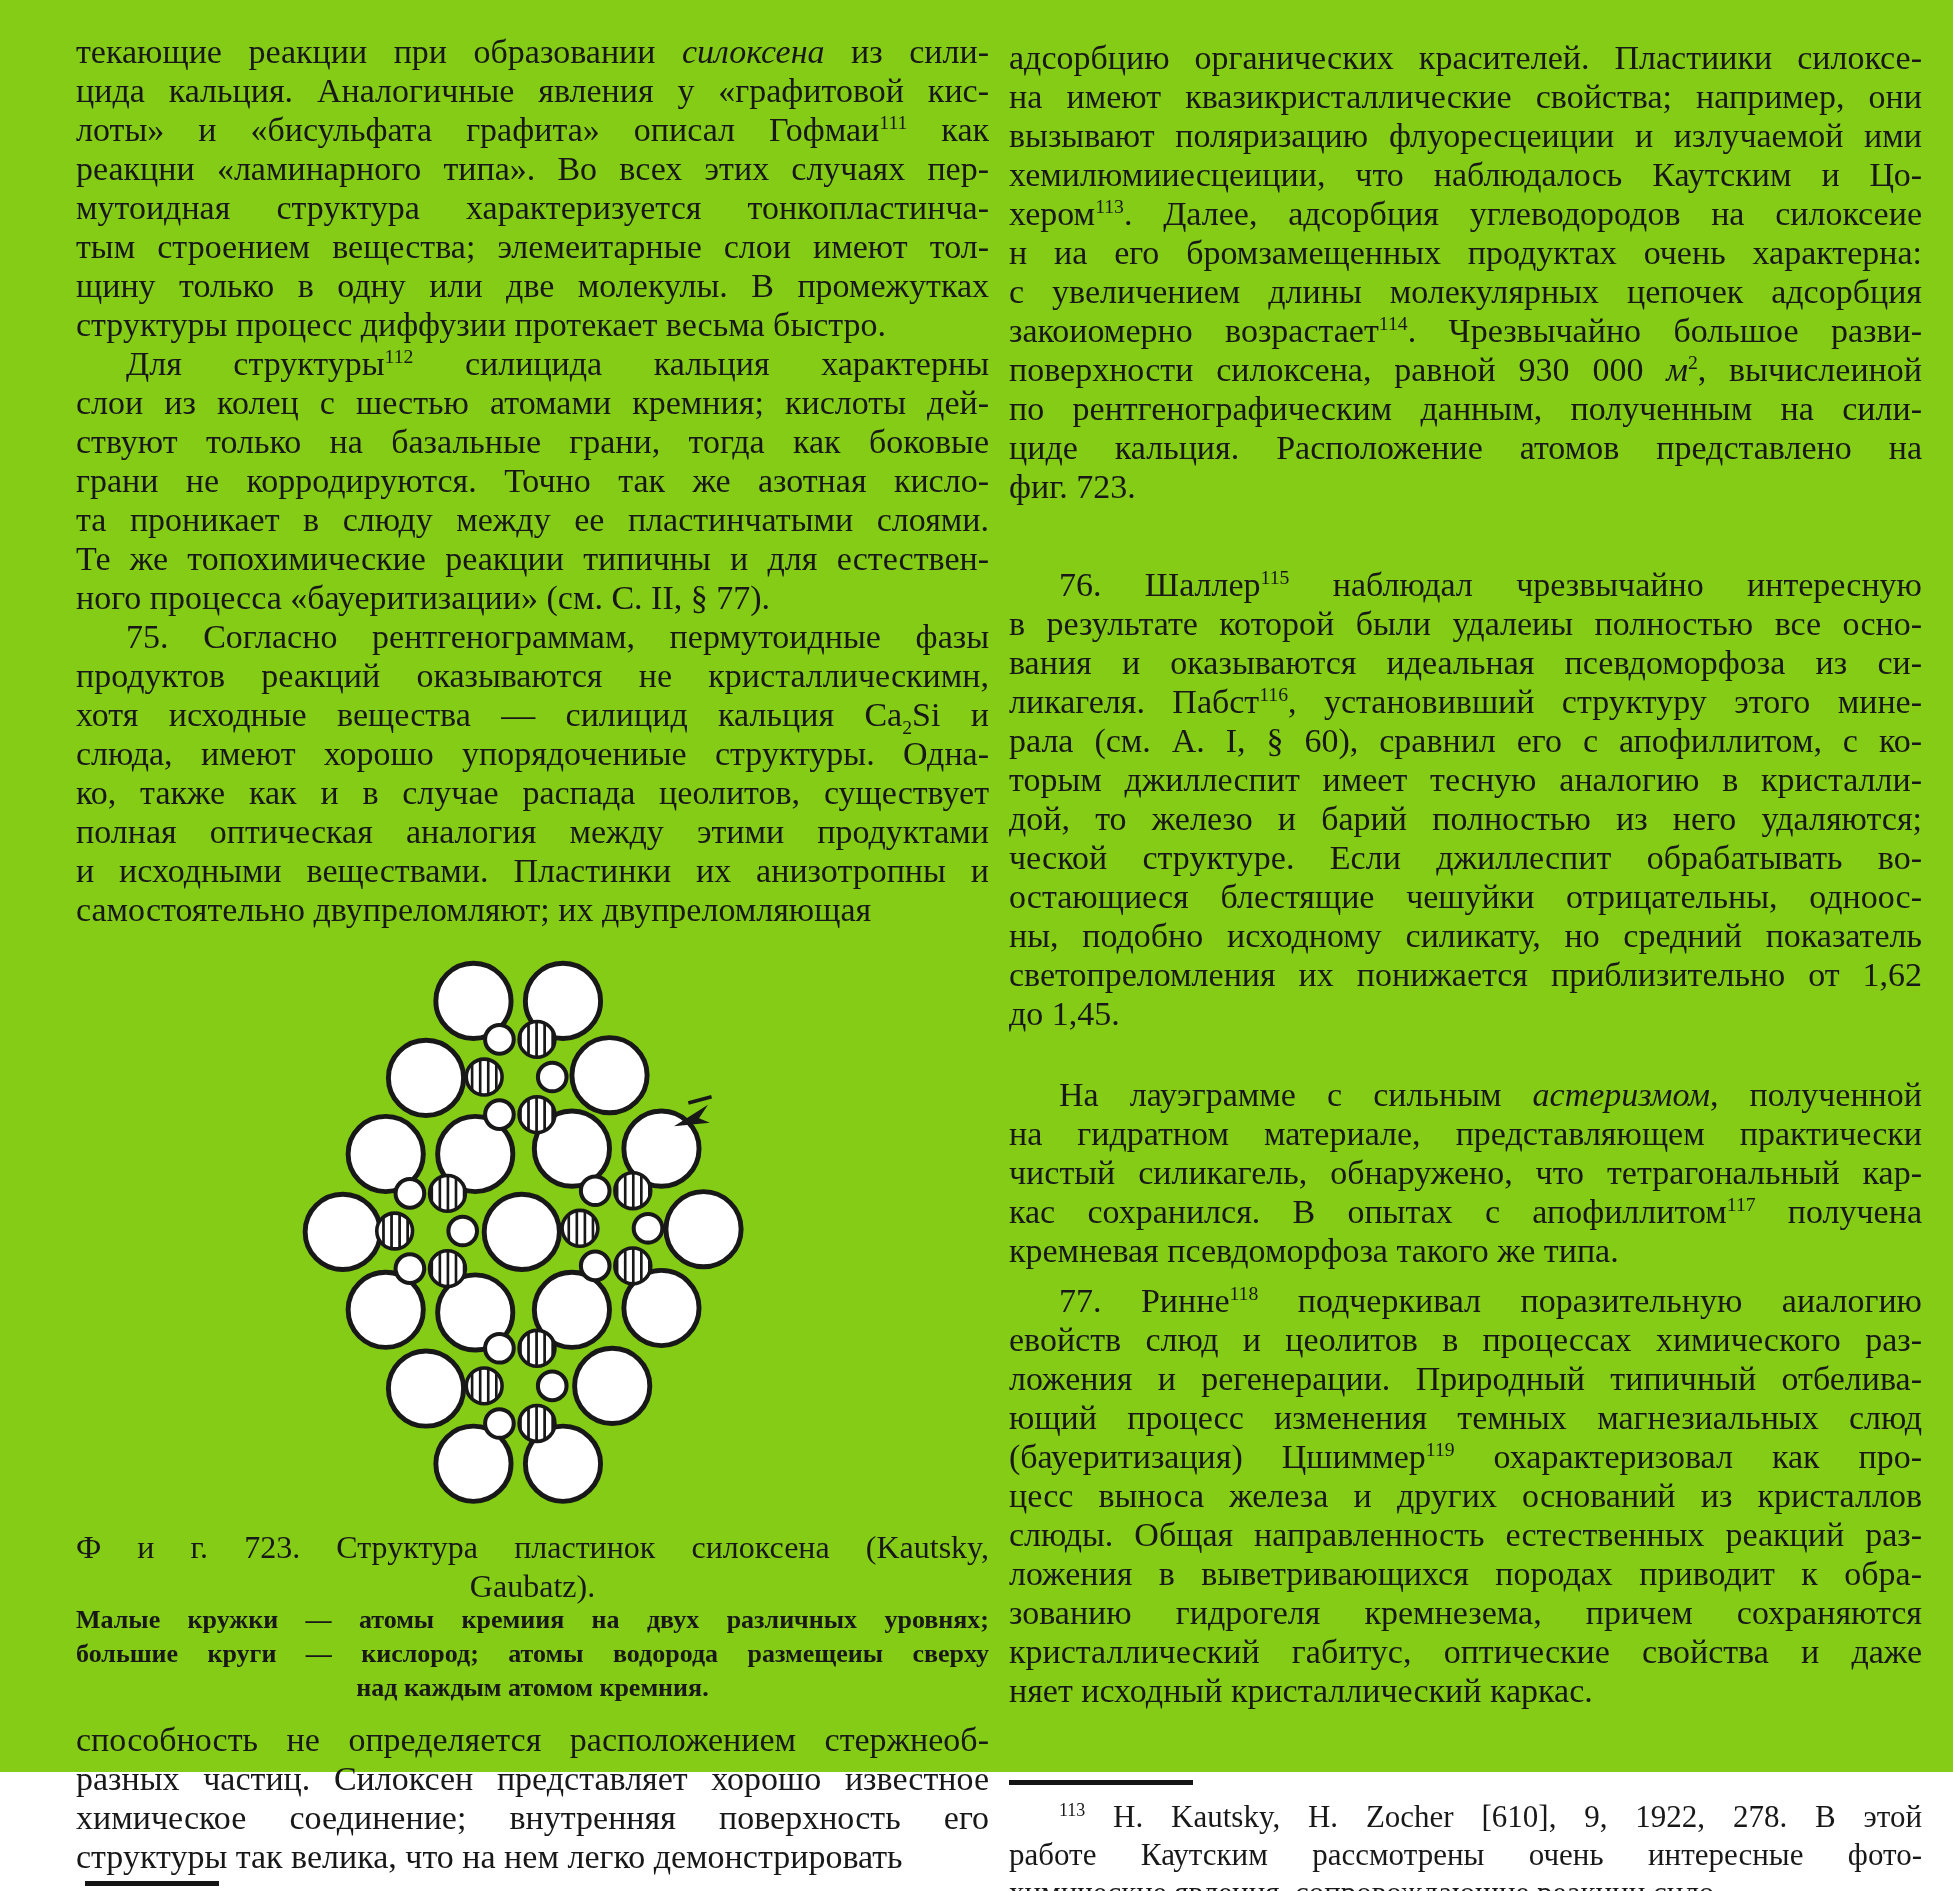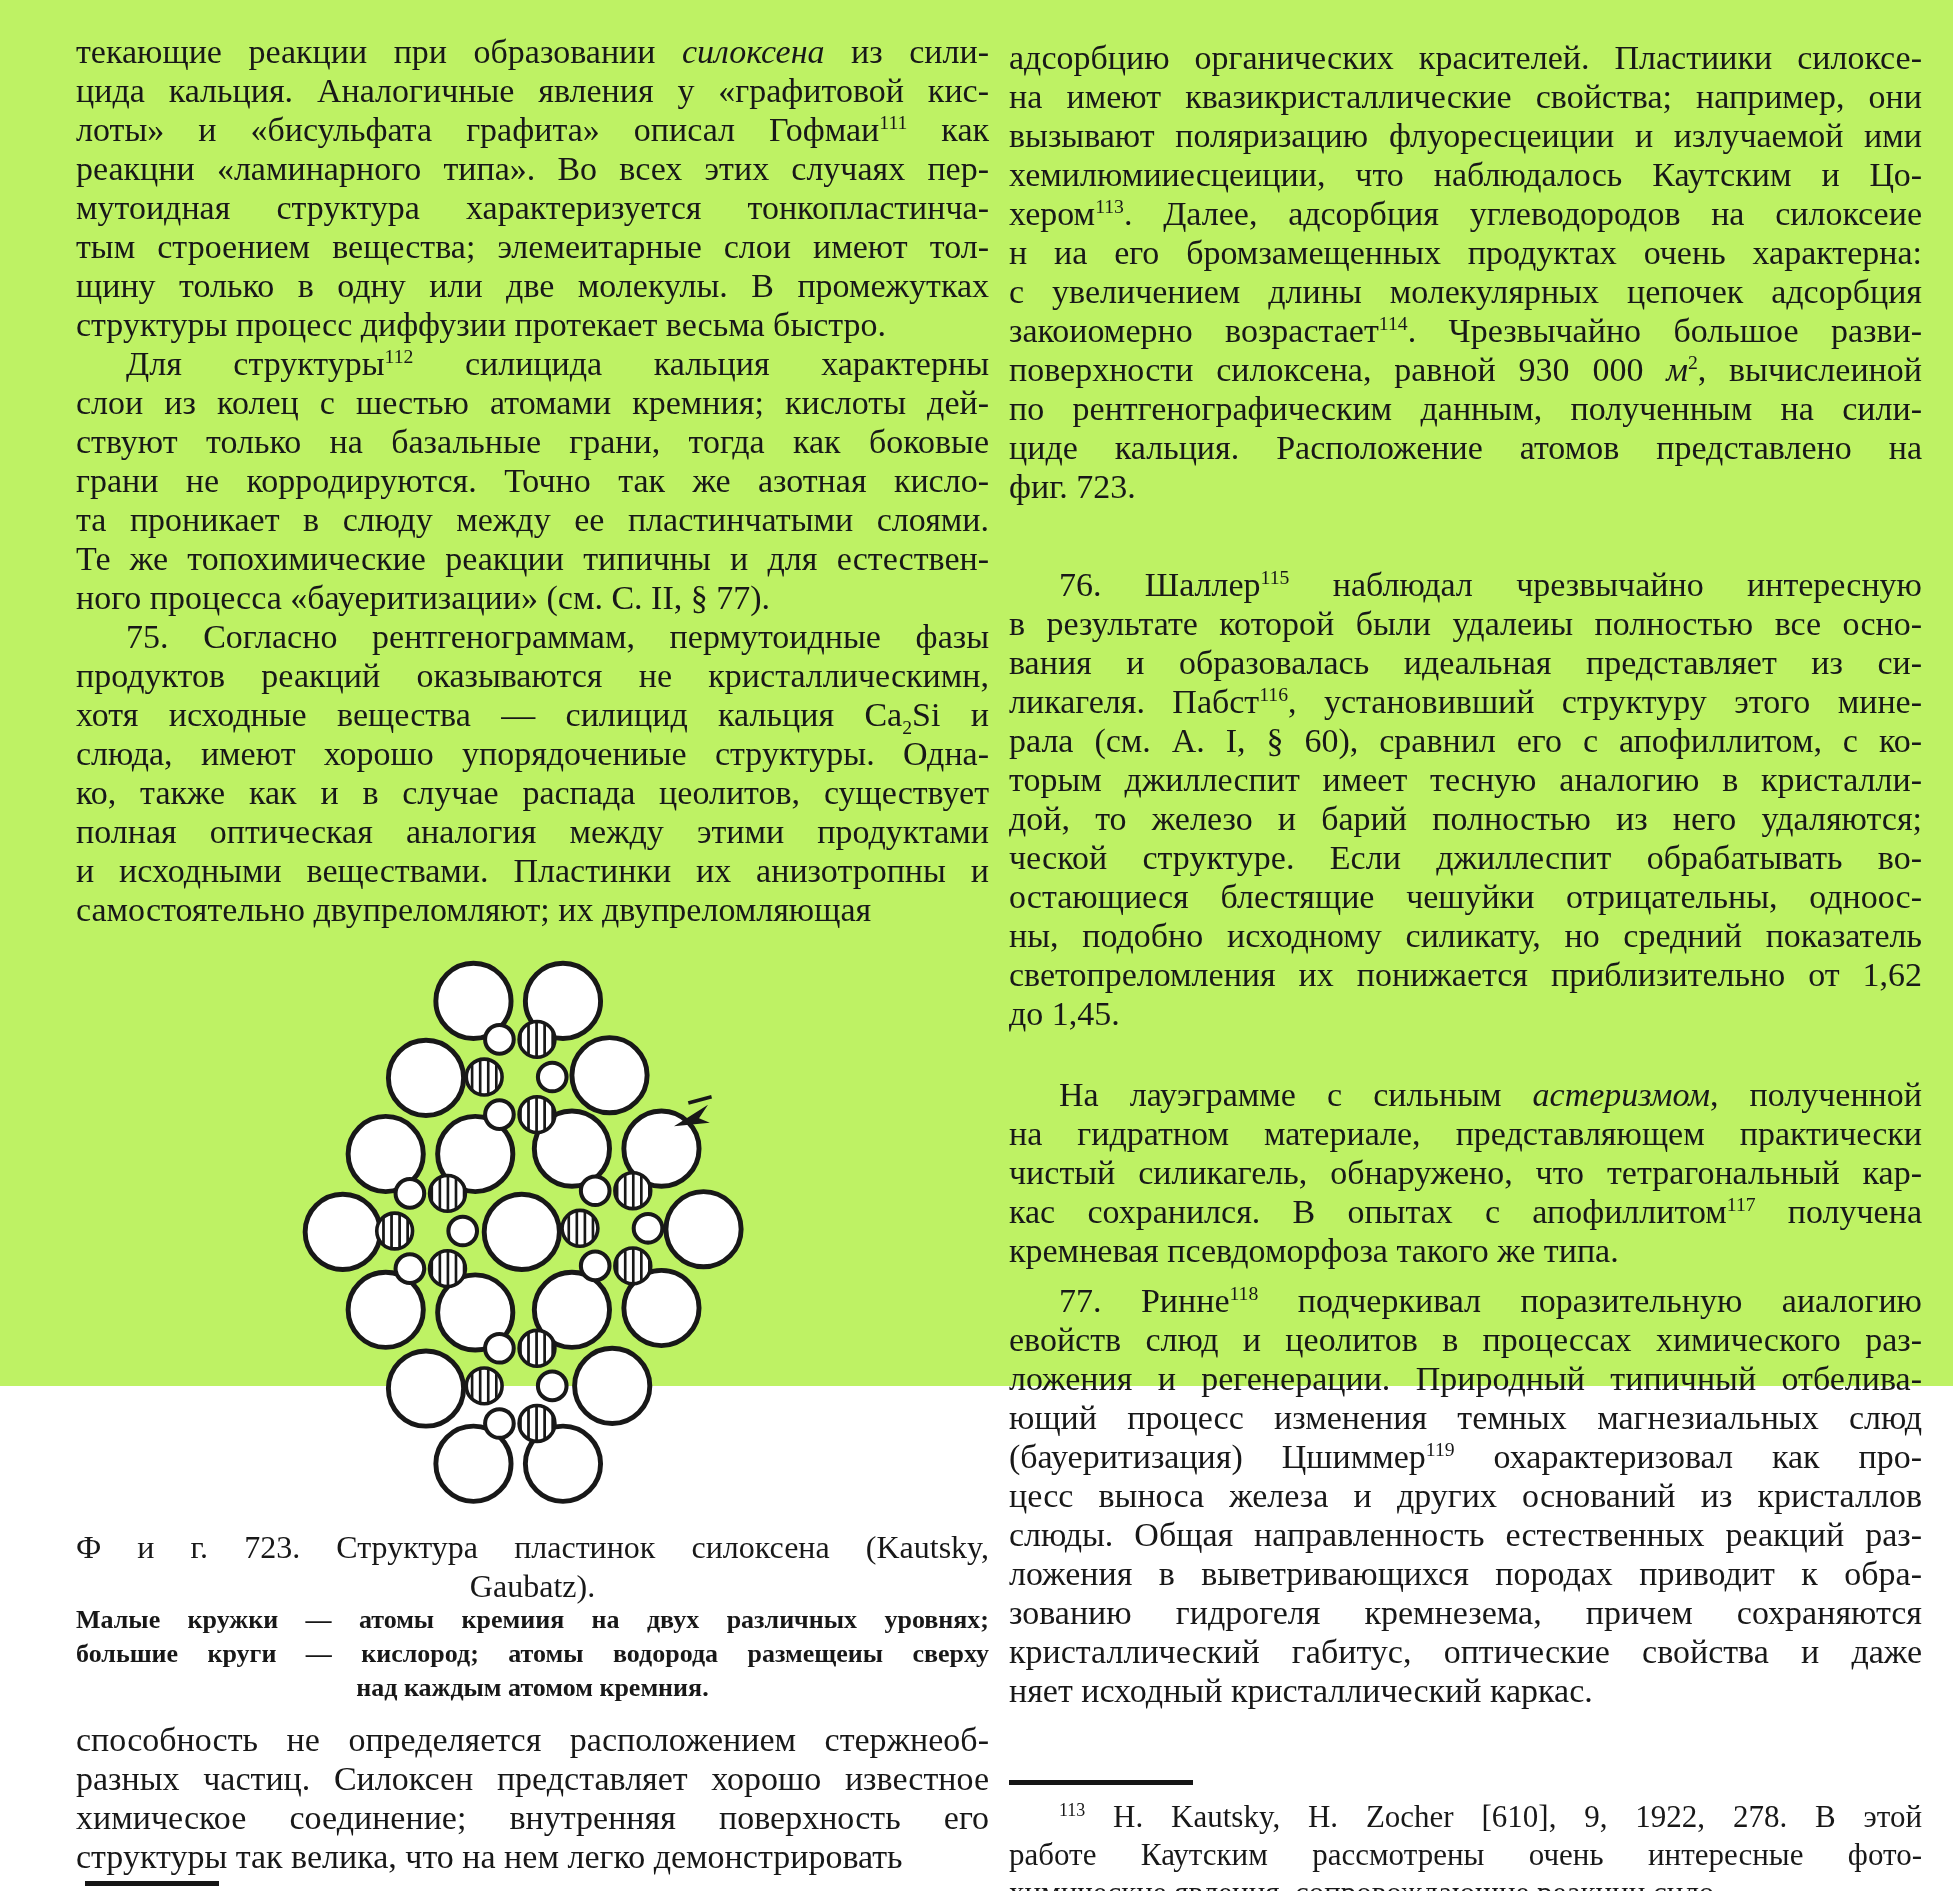--- a/index.html
+++ b/index.html
@@ -2,21 +2,21 @@
 <html style="font-size:14.3px"><head>
 <meta charset="utf-8">
 <style>
   html,body{margin:0;padding:0;}
   body{
     width:1953px;height:1891px;overflow:hidden;
     background:#ffffff;color:#181818;
     font-family:"Liberation Serif","DejaVu Serif",serif;
     -webkit-font-smoothing:antialiased;
   }
-  .page{position:relative;width:1953px;height:1386px;background:#bef264;}
+  .page{position:relative;width:1953px;height:1772px;background:#84cc16;}
   .col{position:absolute;width:913px;}
   .col-left{left:76px;top:32px;}
   .col-right{left:1009px;}
   .block{position:absolute;width:913px;}
   .line{
     font-size:34px;line-height:39px;white-space:nowrap;
     text-align:justify;text-align-last:justify;
   }
   .line.last{text-align-last:left;}
   .line.center{text-align:center;text-align-last:center;}
@@ -153,21 +153,21 @@
       <div class="line">с увеличением длины молекулярных цепочек адсорбция</div>
       <div class="line">закоиомерно возрастает<sup>114</sup>. Чрезвычайно большое разви-</div>
       <div class="line">поверхности силоксена, равной 930 000 <i>м</i><sup>2</sup>, вычислеиной</div>
       <div class="line">по рентгенографическим данным, полученным на сили-</div>
       <div class="line">циде кальция.  Расположение атомов  представлено на</div>
       <div class="line last">фиг. 723.</div>
     </div>
   <div class="col col-right block" style="top:533px;margin-top:32px;">
       <div class="line indent">76. Шаллер<sup>115</sup>  наблюдал чрезвычайно  интересную</div>
       <div class="line">в результате которой были удалеиы полностью все осно-</div>
-      <div class="line">вания и образовалась идеальная представляет из си-</div>
+      <div class="line">вания и оказываются идеальная псевдоморфоза из си-</div>
       <div class="line">ликагеля. Пабст<sup>116</sup>, установивший структуру этого мине-</div>
       <div class="line">рала (см. А. I, § 60), сравнил его с апофиллитом, с ко-</div>
       <div class="line">торым джиллеспит имеет тесную аналогию в кристалли-</div>
       <div class="line">дой, то железо и барий полностью из него удаляются;</div>
       <div class="line">ческой структуре. Если джиллеспит  обрабатывать во-</div>
       <div class="line">остающиеся блестящие чешуйки отрицательны, одноос-</div>
       <div class="line">ны, подобно исходному силикату, но средний показатель</div>
       <div class="line">светопреломления их понижается приблизительно от 1,62</div>
       <div class="line last">до 1,45.</div>
     </div>

